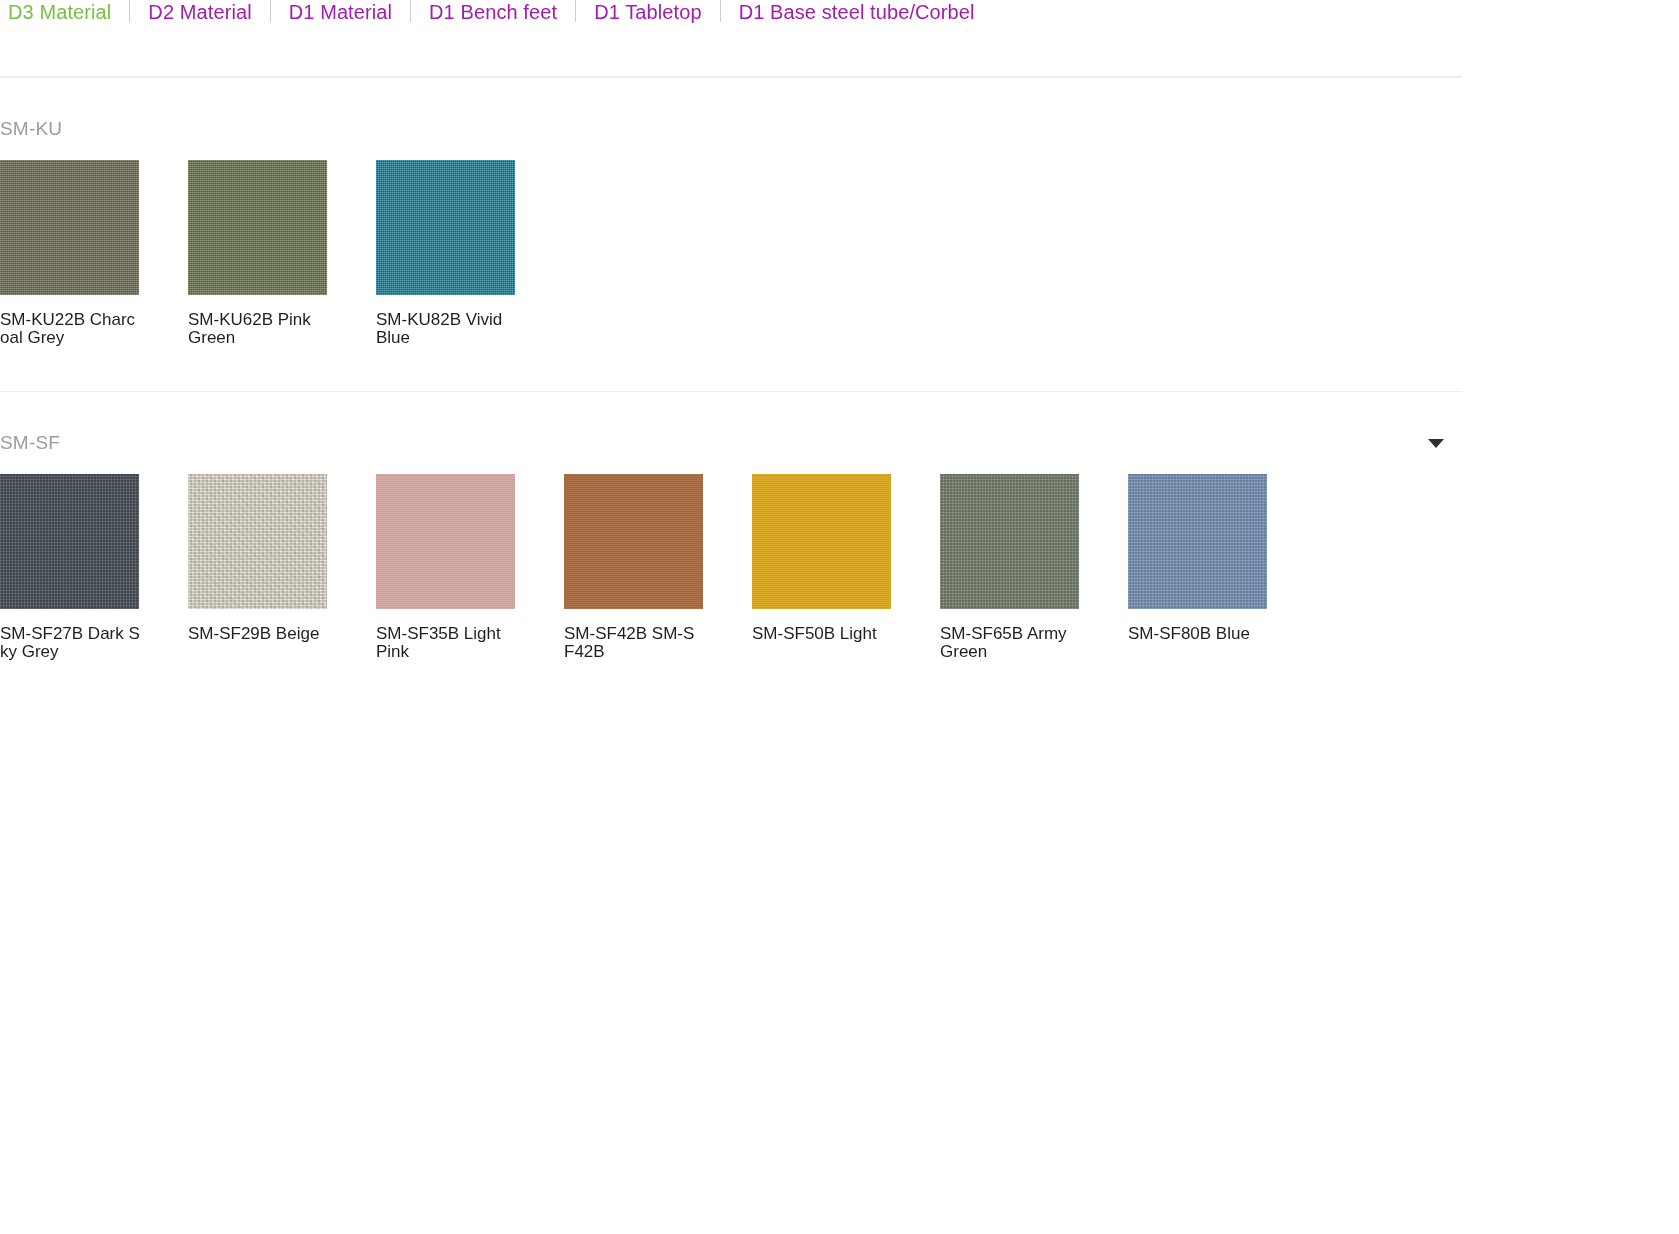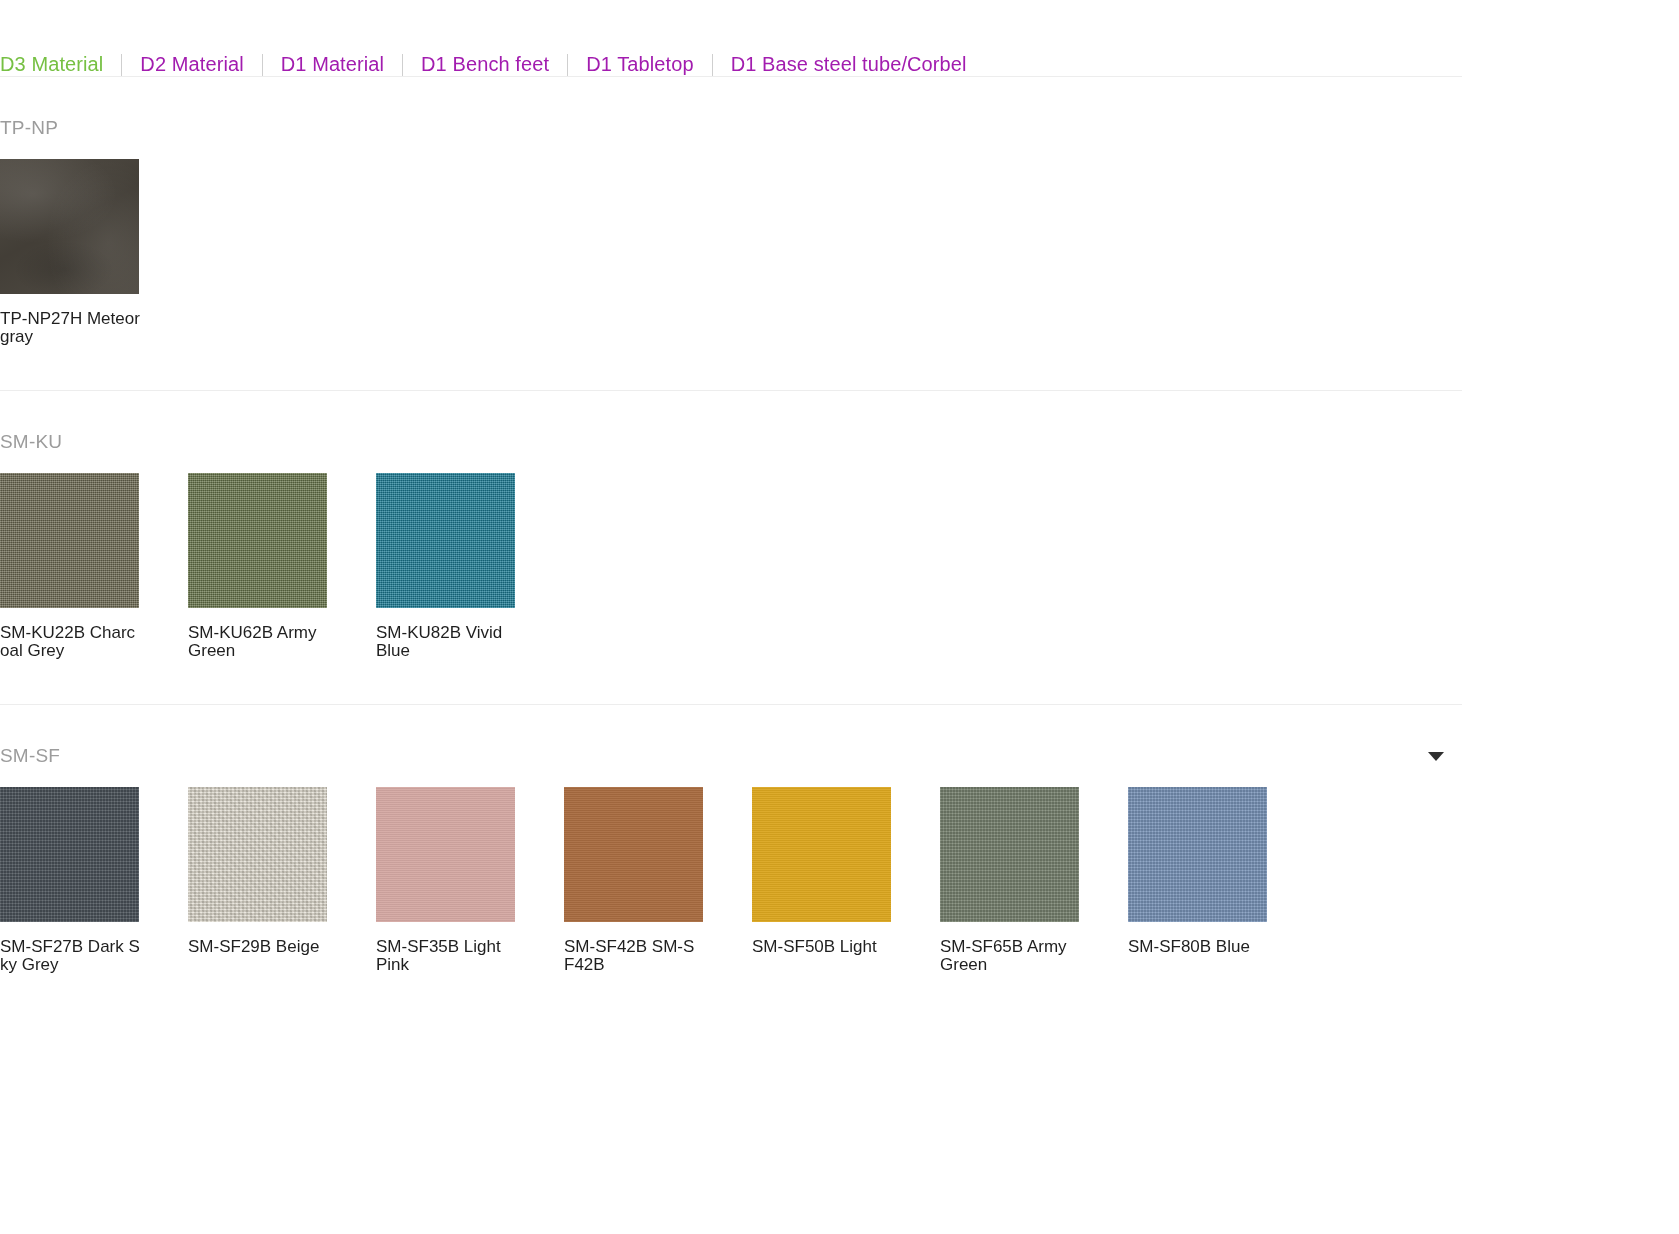--- a/index.html
+++ b/index.html
@@ -14,23 +14,23 @@
   }
   body {
     font-family: "Liberation Sans", "DejaVu Sans", sans-serif;
     color: #222222;
     -webkit-font-smoothing: antialiased;
   }
 
   
   .tabbar {
     display: flex;
-    align-items: flex-end;
+    align-items: flex-start;
     height: 76px;
-    padding-left: 0;
+    padding-left: 8px;
   }
   .tab {
     font-size: 20px;
     line-height: 24px;
     color: #a21caf;
     padding: 0 18px;
     white-space: nowrap;
     cursor: pointer;
     letter-spacing: .1px;
   }
@@ -151,52 +151,38 @@
       <div class="tab">D1 Bench feet</div>
       <div class="tab-sep"></div>
       <div class="tab">D1 Tabletop</div>
       <div class="tab-sep"></div>
       <div class="tab">D1 Base steel tube/Corbel</div>
     </div>
 
   <div class="divider"></div>
 
   <div class="sections">
-      <div class="section">
-        <div class="section-head">
-          <div class="section-title">TP-NP</div>
-          <div class="section-spacer"></div>
-        </div>
-        <div class="swatch-row">
-          <div class="swatch-cell">
-            <div class="swatch-chip" style="background-color: rgb(74, 69, 61);">
-              <div class="tex leather"></div>
-            </div>
-            <div class="swatch-label">TP-NP27H Meteor gray</div>
-          </div>
-        </div>
-      </div>
       <div class="divider"></div>
       <div class="section">
         <div class="section-head">
           <div class="section-title">SM-KU</div>
           <div class="section-spacer"></div>
         </div>
         <div class="swatch-row">
           <div class="swatch-cell">
             <div class="swatch-chip" style="background-color: rgb(109, 106, 82);">
               <div class="tex weave"></div>
             </div>
             <div class="swatch-label">SM-KU22B Charcoal Grey</div>
           </div>
           <div class="swatch-cell">
             <div class="swatch-chip" style="background-color: rgb(104, 118, 74);">
               <div class="tex weave"></div>
             </div>
-            <div class="swatch-label">SM-KU62B Army Green</div>
+            <div class="swatch-label">SM-KU62B Pink Green</div>
           </div>
           <div class="swatch-cell">
             <div class="swatch-chip" style="background-color: rgb(26, 125, 150);">
               <div class="tex weave"></div>
             </div>
             <div class="swatch-label">SM-KU82B Vivid Blue</div>
           </div>
         </div>
       </div>
       <div class="divider"></div>

